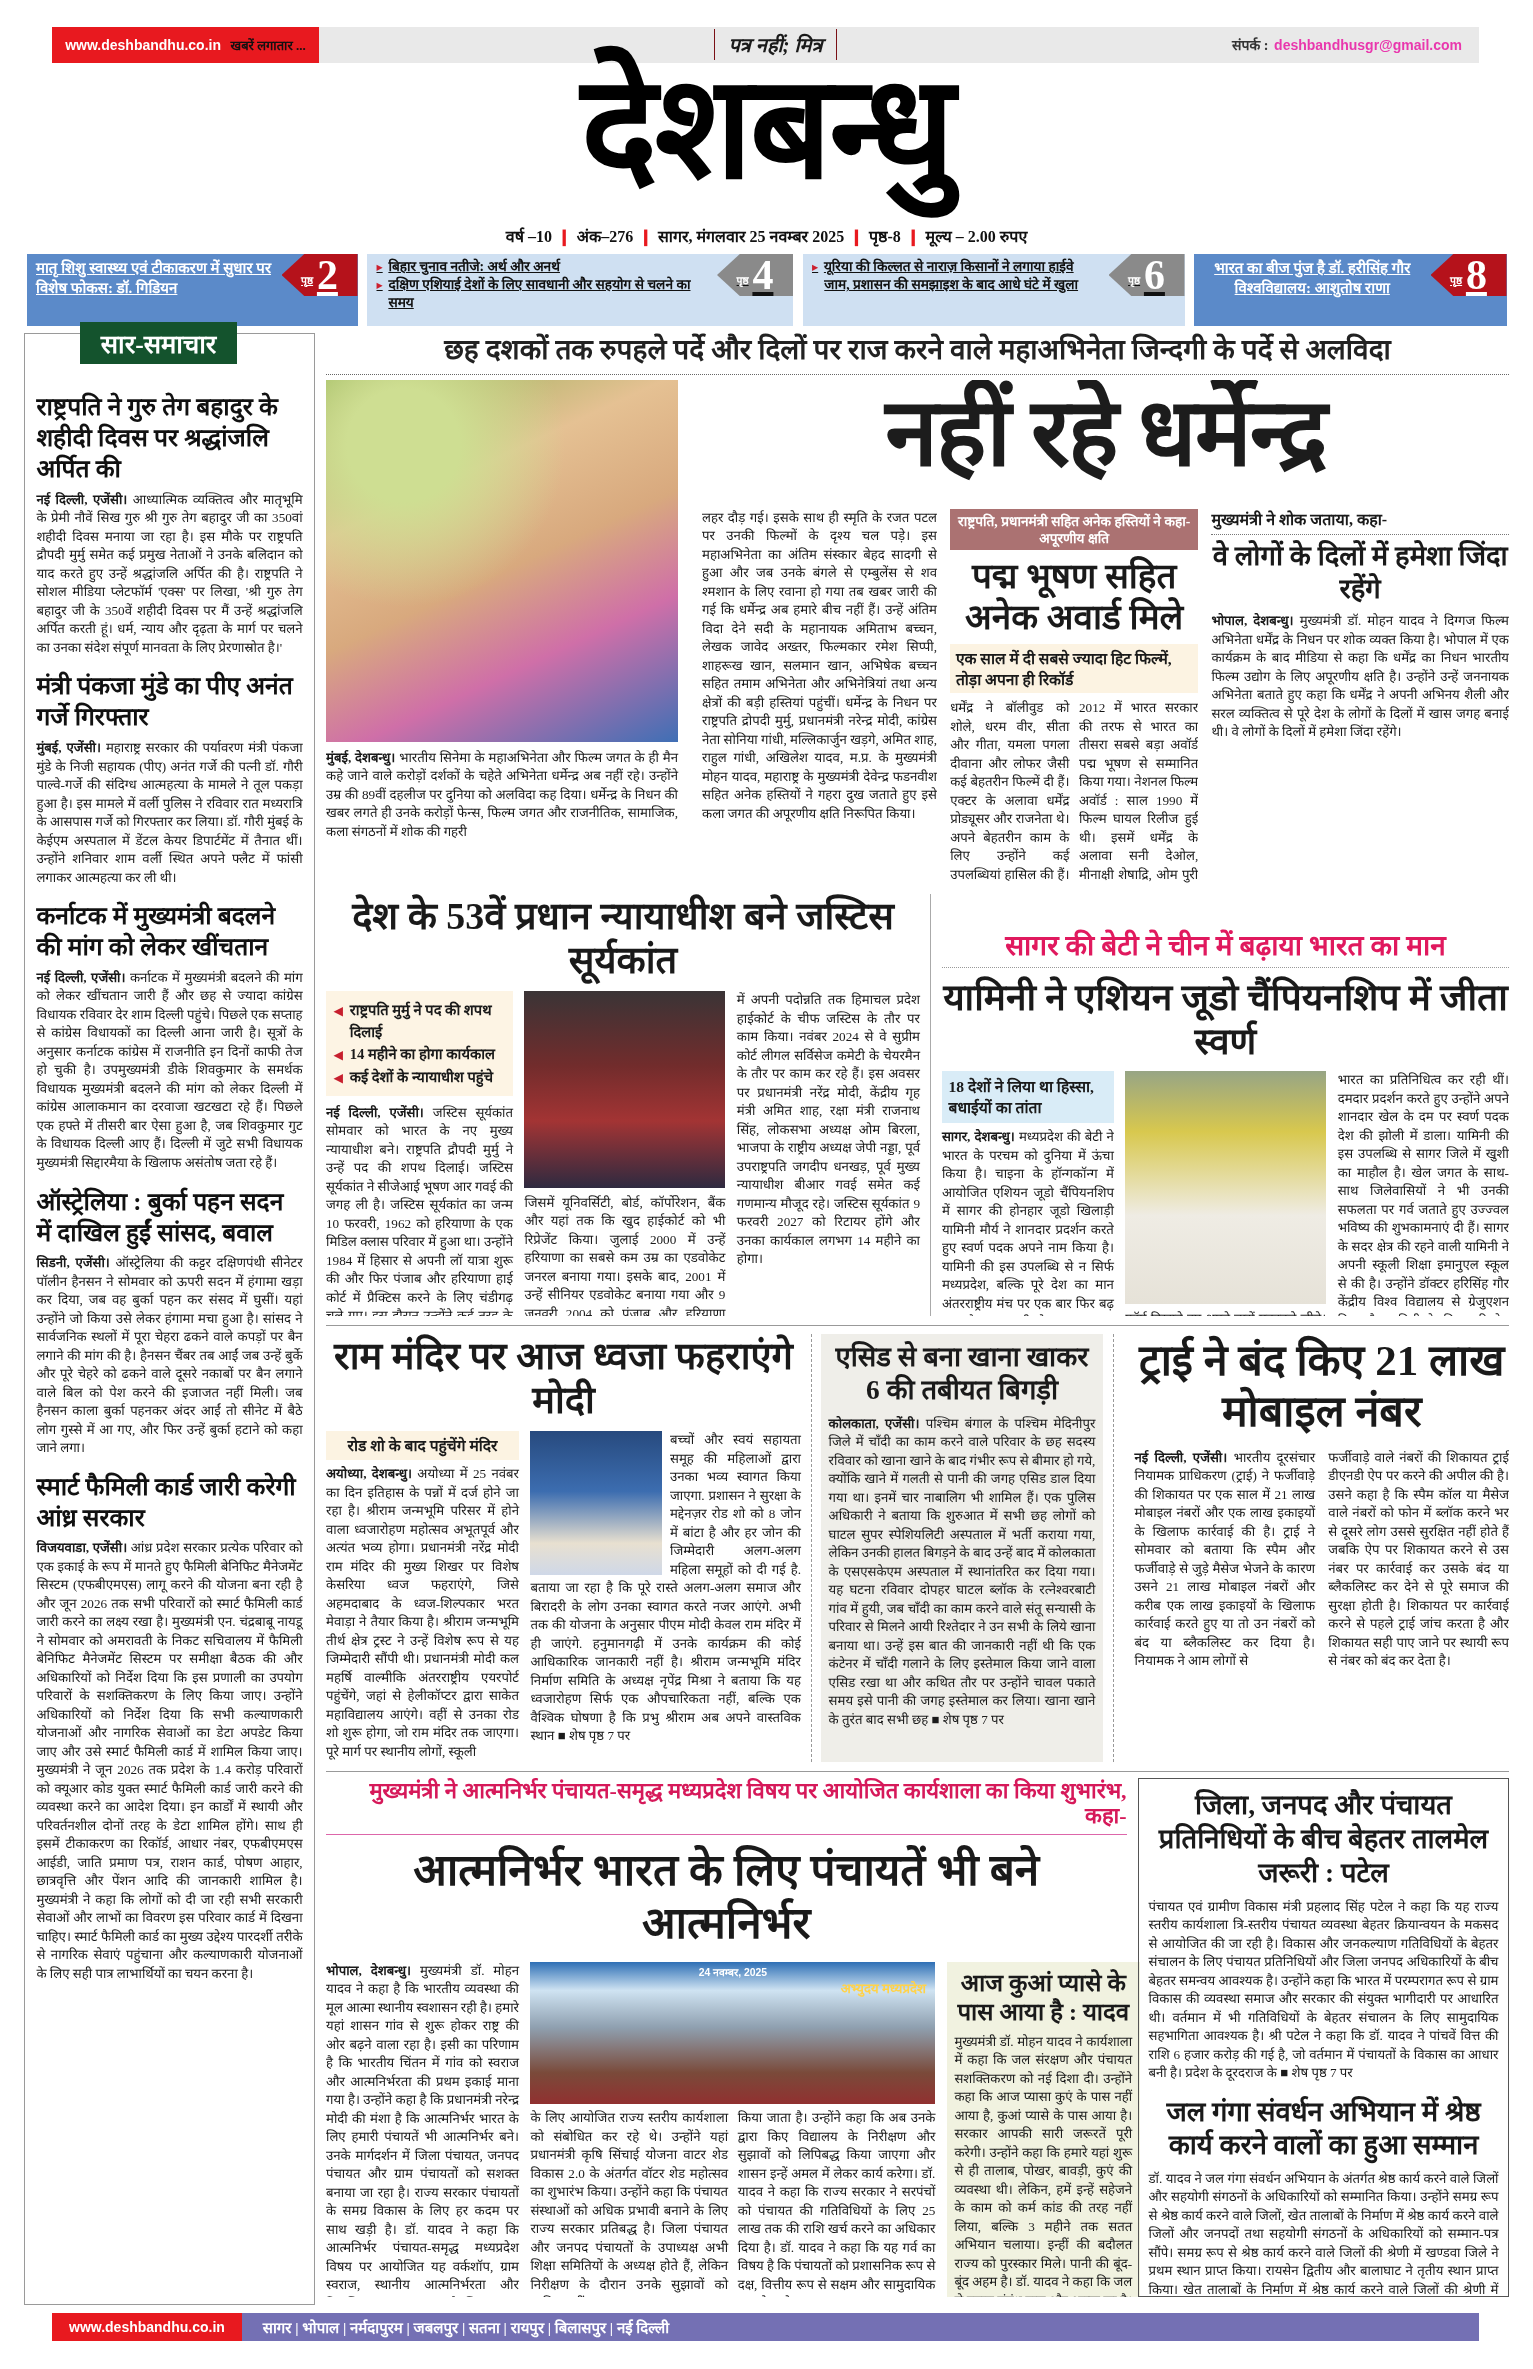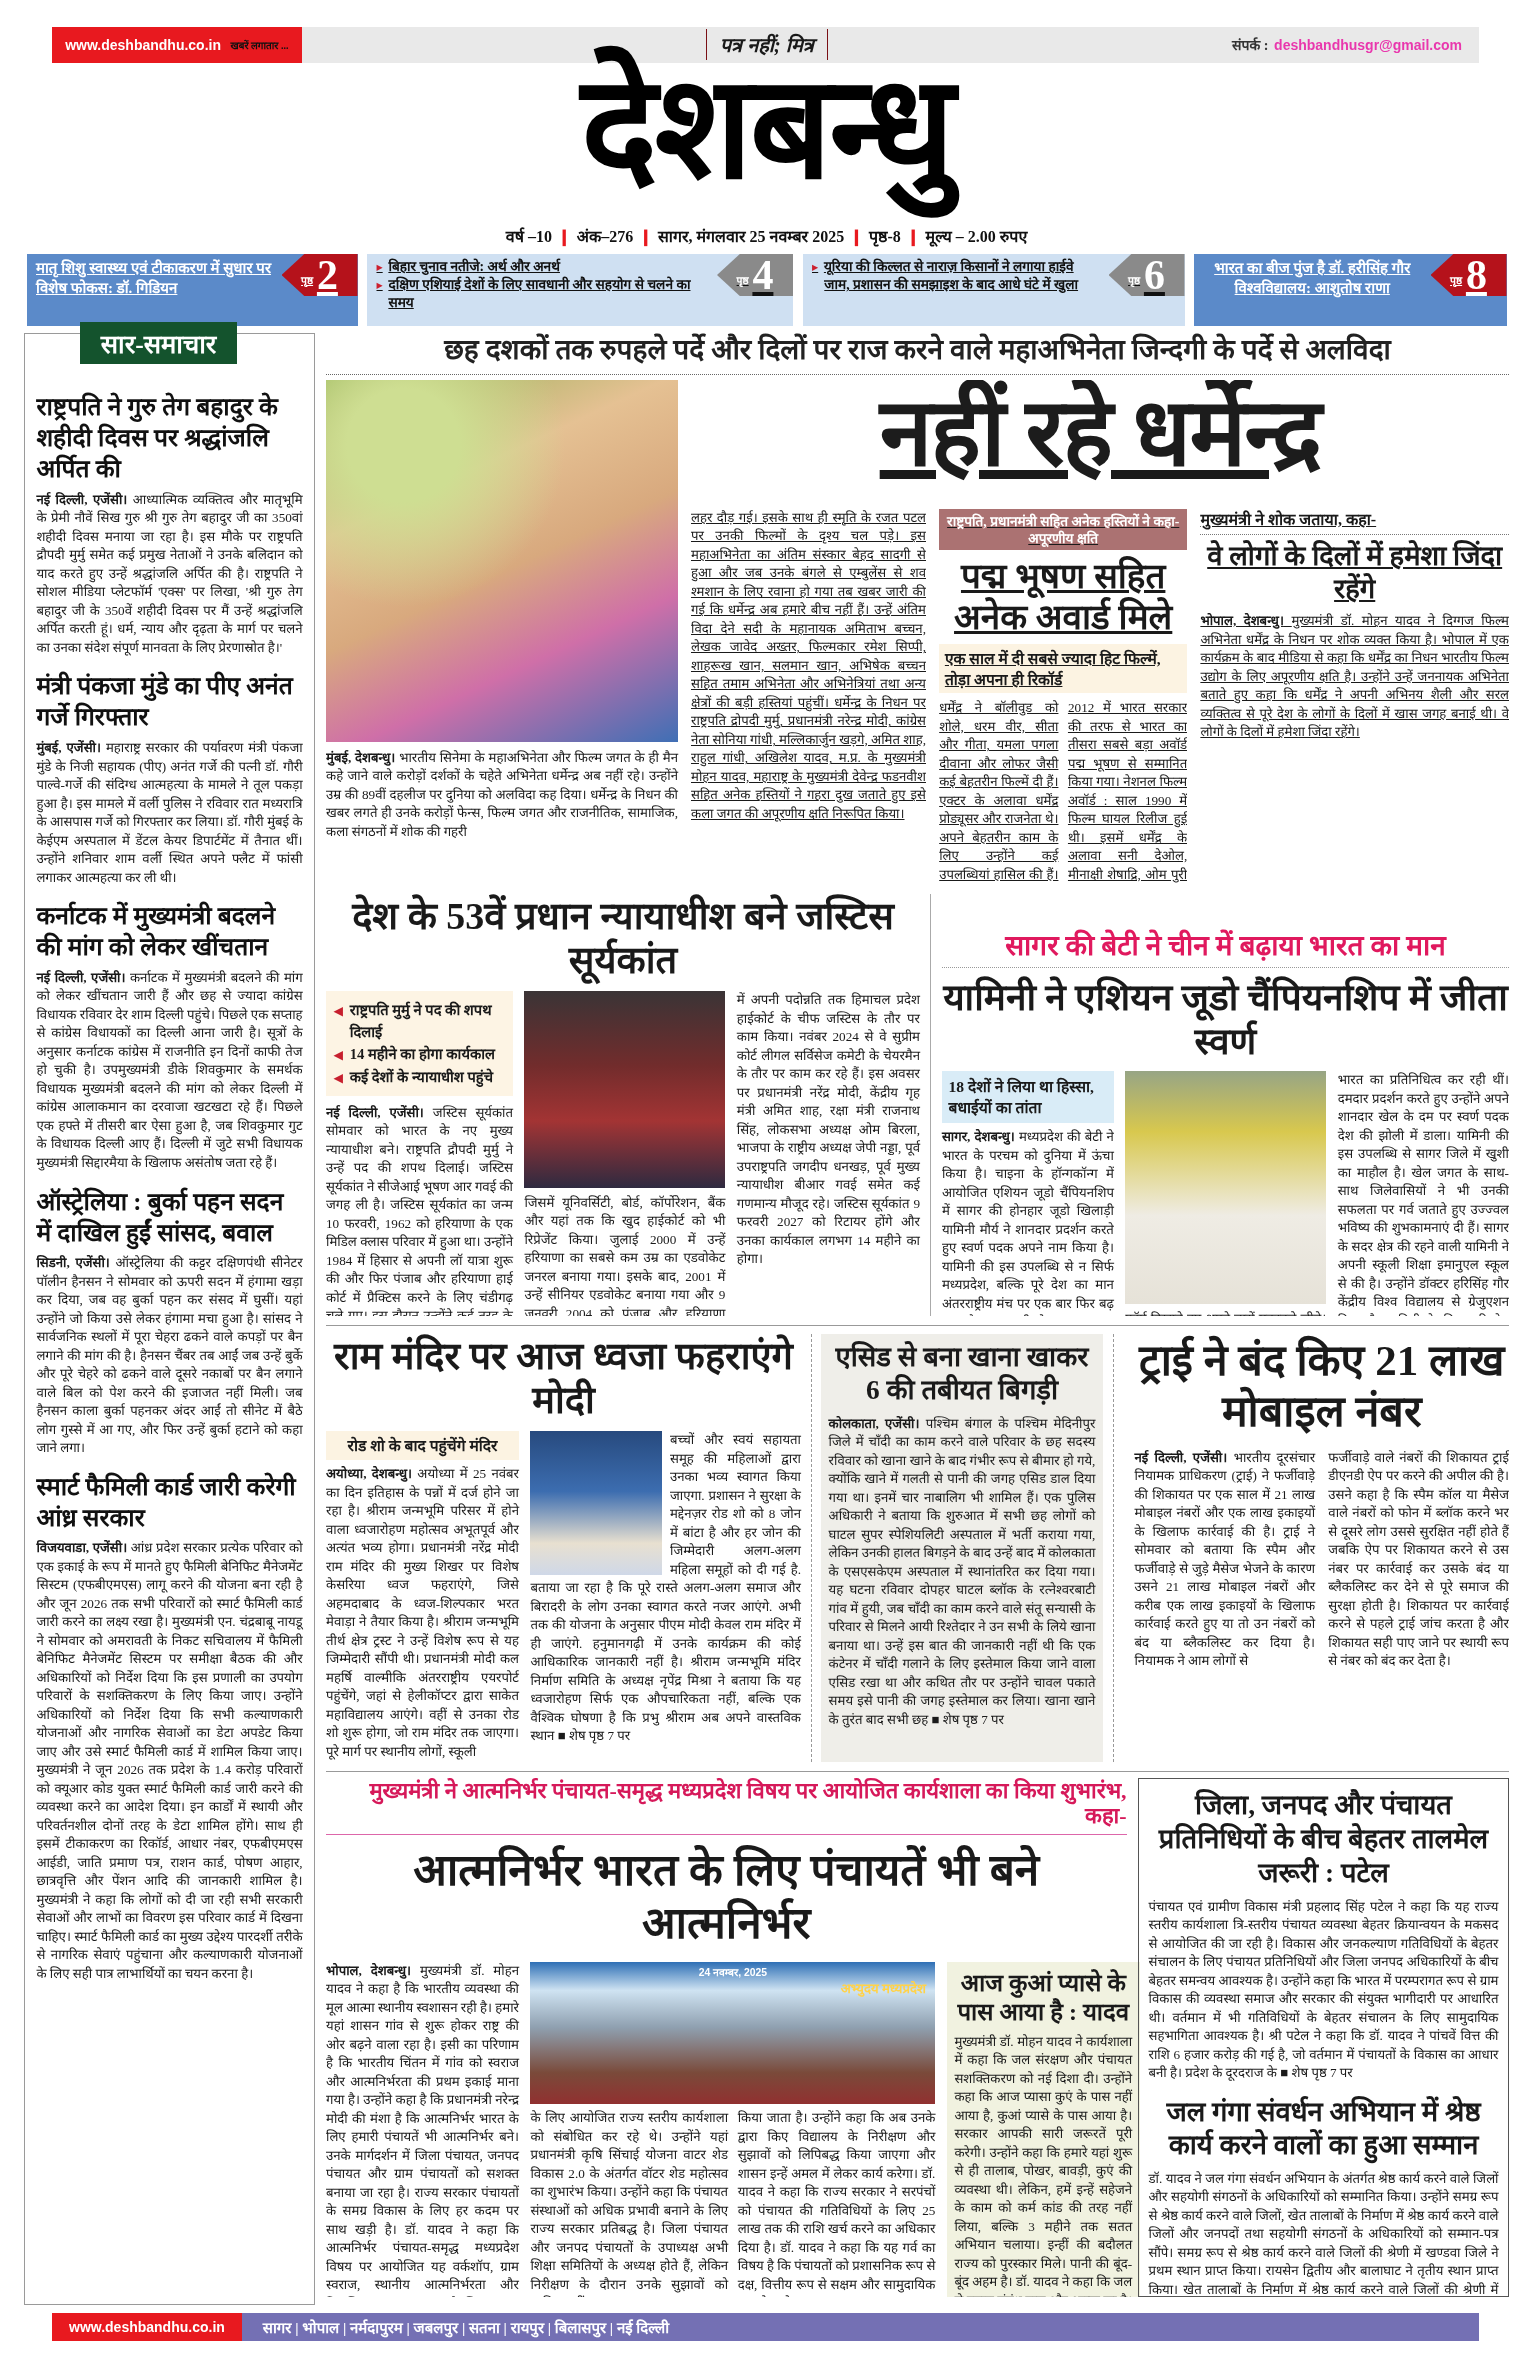--- a/index.html
+++ b/index.html
@@ -4,21 +4,21 @@
 <style>
   html,body{margin:0;padding:0;background:#ffffff;}
   .page{position:relative;width:1533px;height:2370px;background:#fff;overflow:hidden;
         font-family:"Liberation Serif","DejaVu Serif",serif;color:#1a1a1a;}
   .sans{font-family:"Liberation Sans","DejaVu Sans",sans-serif;}
   
   .topbar{position:absolute;top:26.5px;left:52px;width:1427px;height:36px;background:#e9e9e9;
           display:flex;align-items:stretch;}
   .tb-red{background:#e8191f;display:flex;align-items:center;gap:9.5px;padding:0 13.2px;}
   .tb-url{color:#fff;font-weight:700;font-size:14px;}
-  .tb-tag{color:#111;font-weight:700;font-size:10px;}
+  .tb-tag{color:#111;font-weight:700;font-size:13px;}
   .tb-mid{flex:1;display:flex;align-items:center;justify-content:center;}
   .tb-motto{font-size:20px;font-weight:800;font-style:italic;padding:1.9px 13.2px;
             border-left:1.9px solid #7a1016;border-right:1.9px solid #7a1016;}
   .tb-right{display:flex;align-items:center;gap:5.7px;padding-right:17px;font-size:14px;}
   .tb-contact{color:#333;font-weight:700;}
   .tb-email{color:#e937ad;font-weight:700;}
   
   .masthead{position:absolute;top:49px;left:0;width:100%;text-align:center;
             font-size:144px;line-height:159px;font-weight:800;letter-spacing:-2.8px;color:#000;}
   .dateline{position:absolute;top:225px;left:0;width:100%;text-align:center;
@@ -53,21 +53,21 @@
   
   .lead{position:relative;height:551px;overflow:hidden;}
   .lead-kicker{text-align:center;font-size:28px;line-height:34px;font-weight:800;color:#222;
                border-bottom:1.9px dotted #666;padding-bottom:6.6px;}
   .lead-grid{display:flex;margin-top:5.7px;}
   .lg-c1{width:352px;flex:none;}
   .photo{position:relative;overflow:hidden;}
   .photo-dharm{height:362px;background:
      radial-gradient(circle at 22% 18%,#cede92 0 14%,rgba(0,0,0,0) 40%),
      linear-gradient(155deg,#8fae4f 0%,#e5c193 30%,#d8a97e 52%,#cf6fa8 72%,#3f6fb5 100%);}
-  .lead-right{flex:1;padding-left:13px;min-width:0;text-decoration:underline;}
+  .lead-right{flex:1;padding-left:24px;min-width:0;}
   .lead-headline{font-size:95px;line-height:106px;font-weight:800;text-align:center;
                  color:#1c1c1c;letter-spacing:-1.9px;height:121px;overflow:hidden;}
   .lead-cols{display:flex;gap:13.2px;margin-top:7.6px;}
   .col-mid{width:235px;flex:none;}
   .col-padma{width:248px;flex:none;}
   .col-cm{flex:1;min-width:0;}
   .red-box{background:#ab7272;color:#fff;font-weight:700;font-size:13.7px;line-height:17px;
            text-align:center;padding:3.8px 5.7px;margin-bottom:5.7px;}
   .padma-head{font-size:35px;line-height:41px;font-weight:800;text-align:center;margin:1.9px 0 5.7px;}
   .padma-sub{background:#fcf3e2;font-weight:800;font-size:15.6px;line-height:21px;padding:3.8px 5.7px;margin-bottom:5.7px;}

